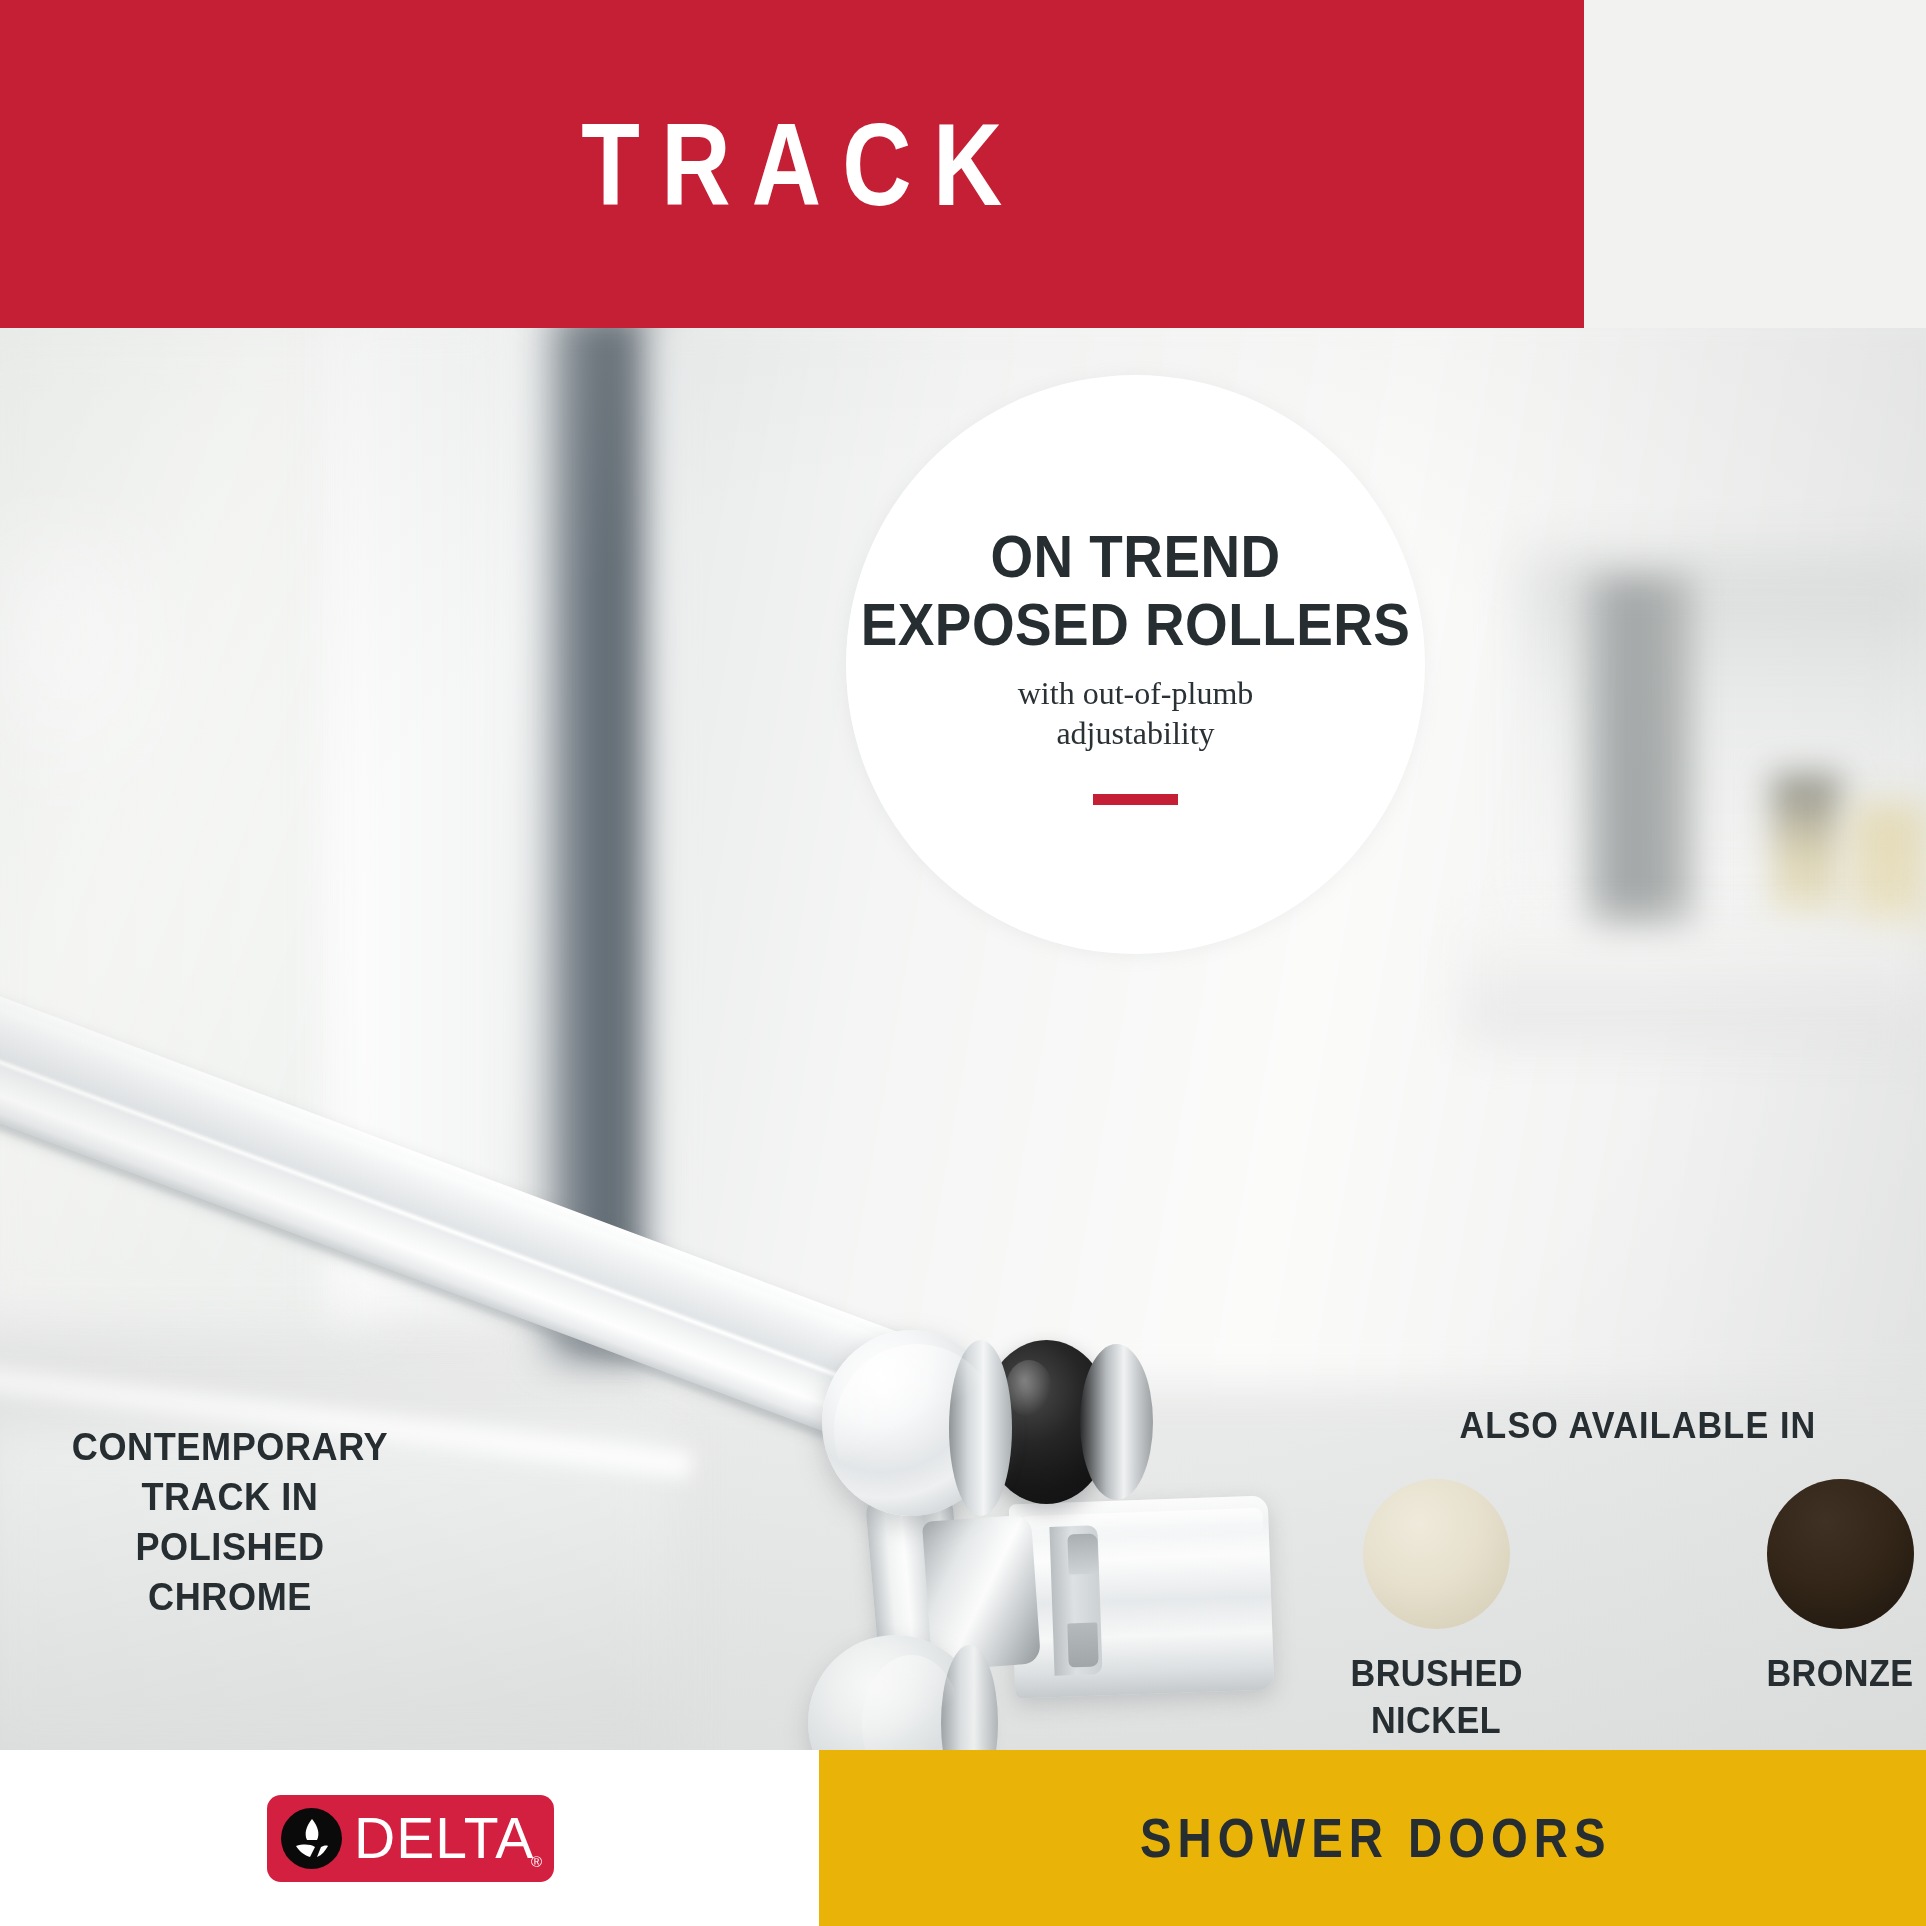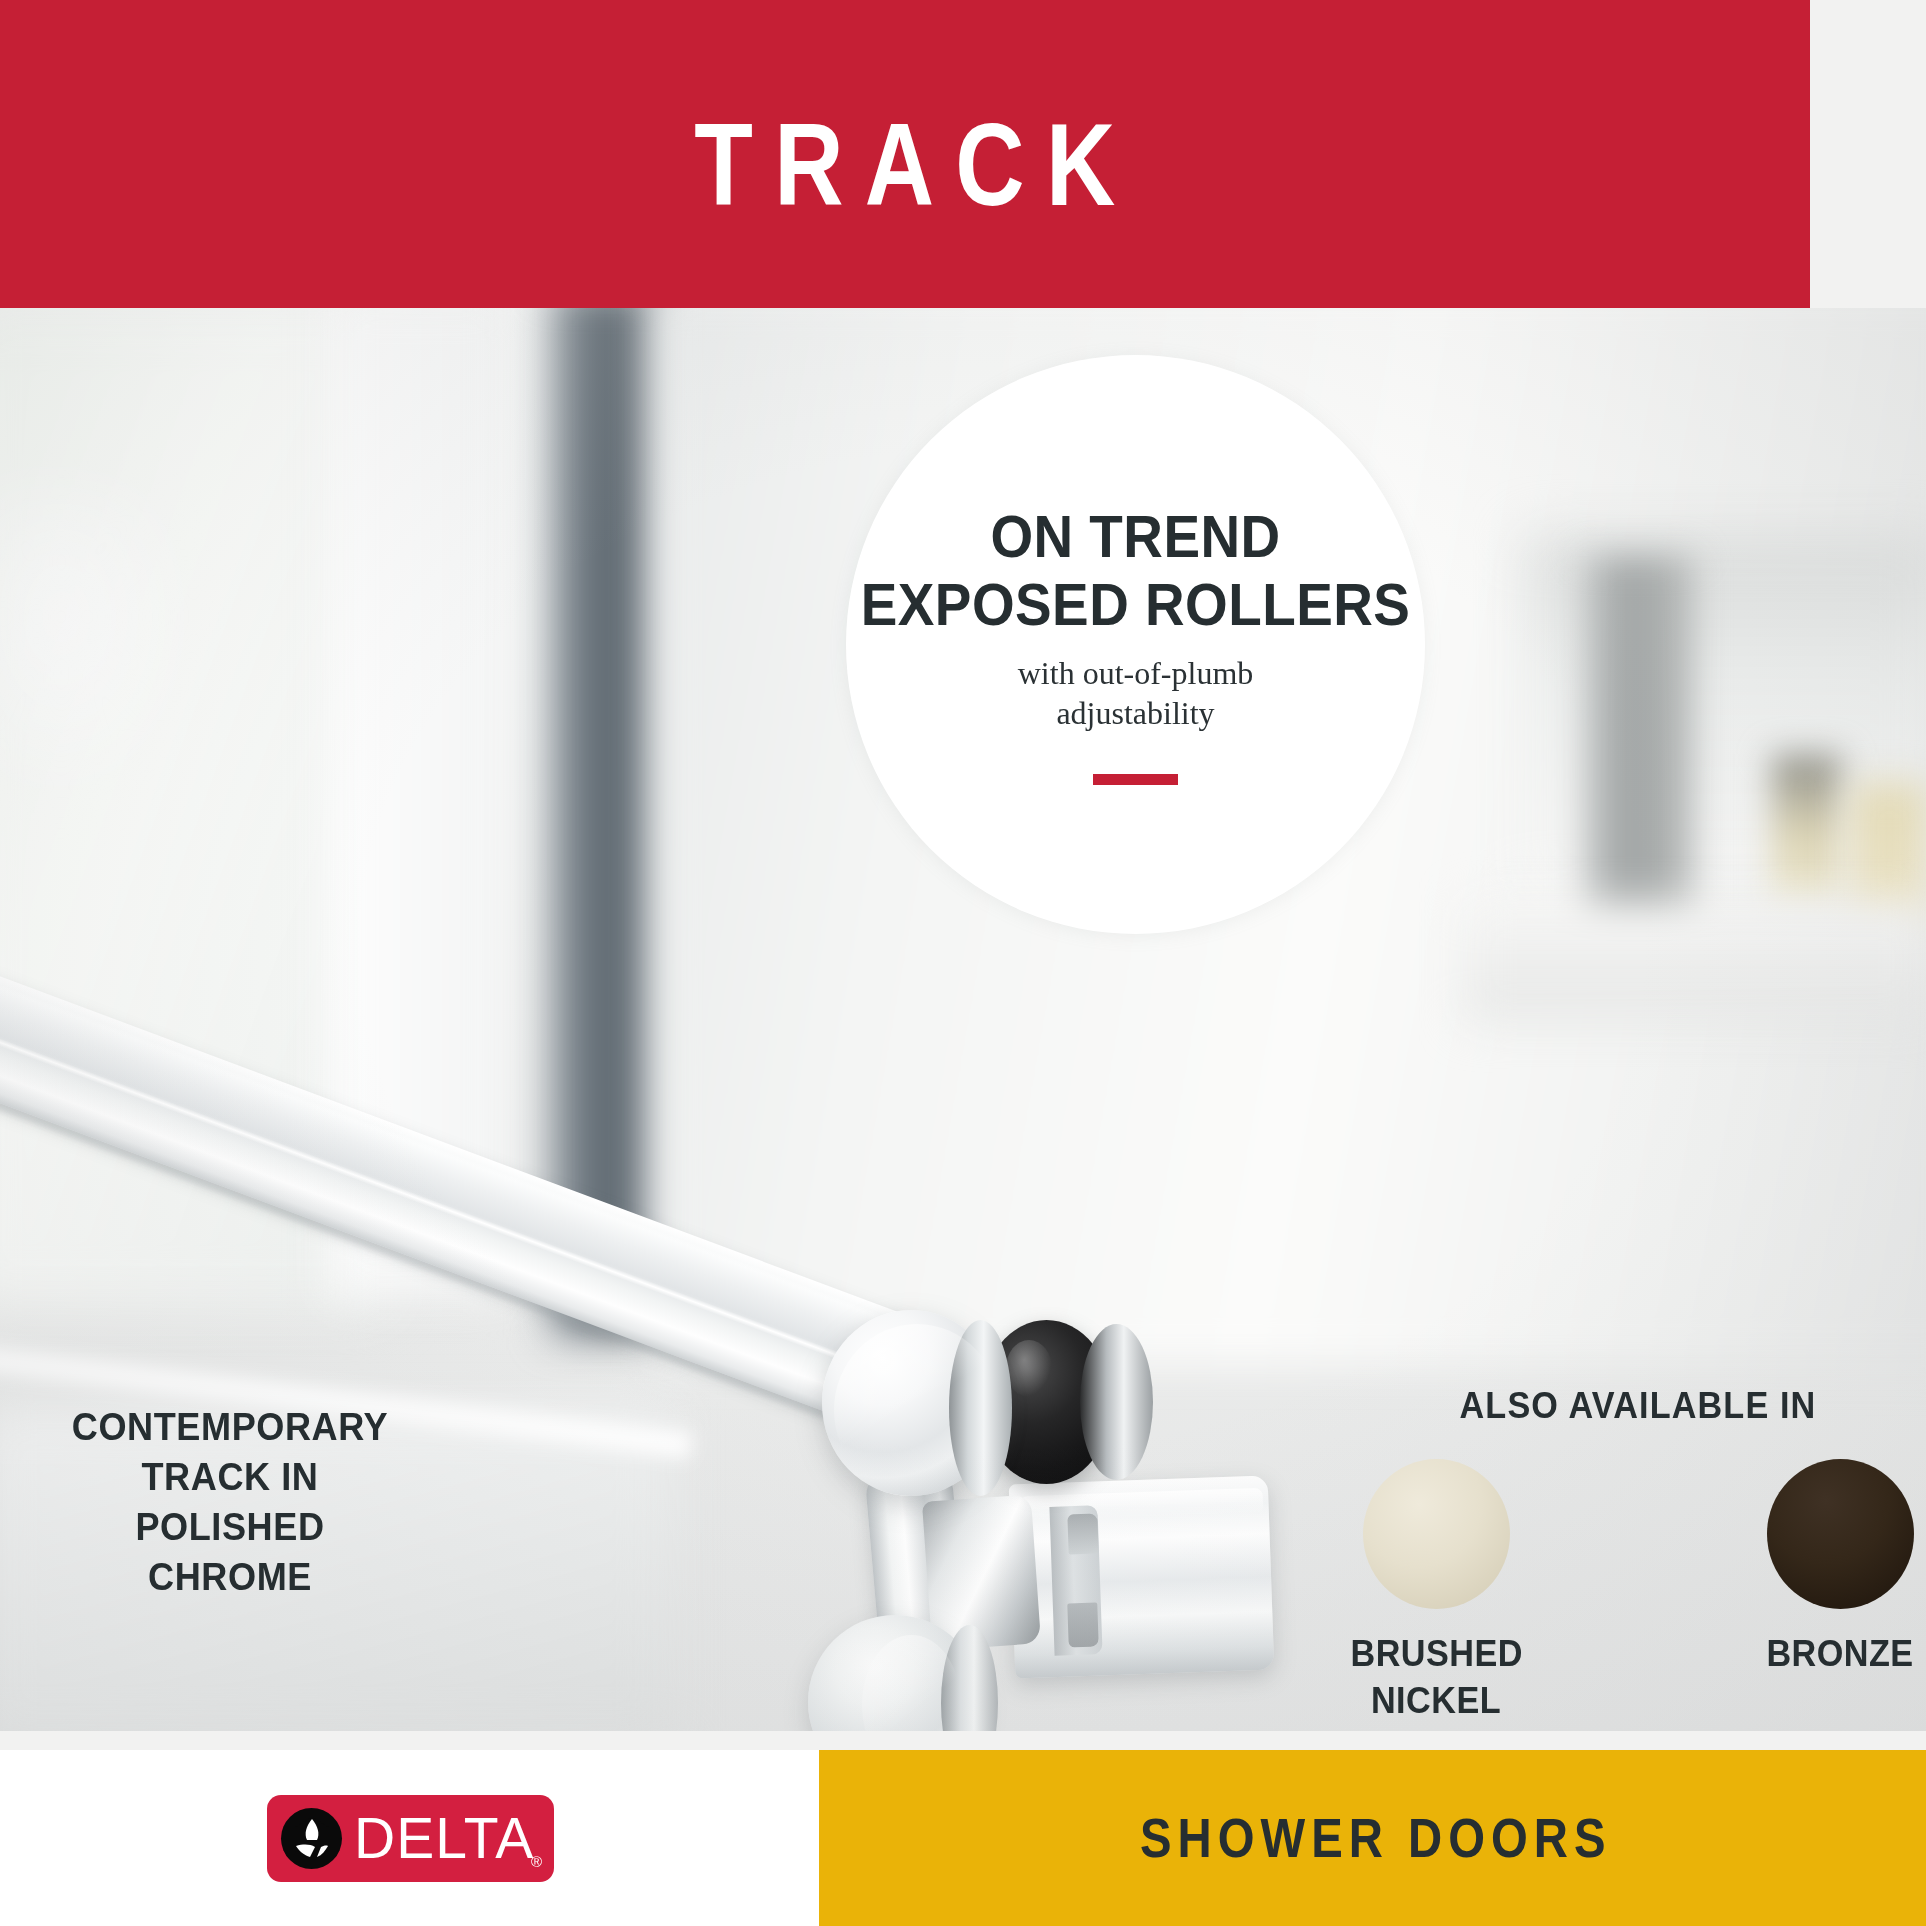--- a/index.html
+++ b/index.html
@@ -7,40 +7,40 @@
 
   #stage{
     position:relative;
     width:1927px;height:1927px;
     overflow:hidden;
     background:#f2f2f1;
   }
 
   
   .header-band{
-    position:absolute;left:0;top:0;width:1810px;height:328px;
+    position:absolute;left:0;top:0;width:1584px;height:328px;
     background:#c51f35;
     display:flex;align-items:center;justify-content:center;
   }
   .header-title{
     color:#ffffff;
     font-family:"Liberation Sans Narrow","Liberation Sans",sans-serif;
     font-weight:700;
     font-size:117px;
     letter-spacing:26px;
     text-indent:26px;
     line-height:1;
     transform:scaleX(.82);
     transform-origin:center;
     white-space:nowrap;
   }
 
   
   .photo{
-    position:absolute;left:0;top:308px;width:1927px;height:1423px;
+    position:absolute;left:0;top:328px;width:1927px;height:1423px;
     overflow:hidden;
     background:#22c55e;
     text-decoration:underline;
   }
   
   .bg-base{
     position:absolute;inset:0;
     background:
       linear-gradient(180deg,#f7f8f7 0%,#eeefee 48%,#e4e5e5 100%);
   }

